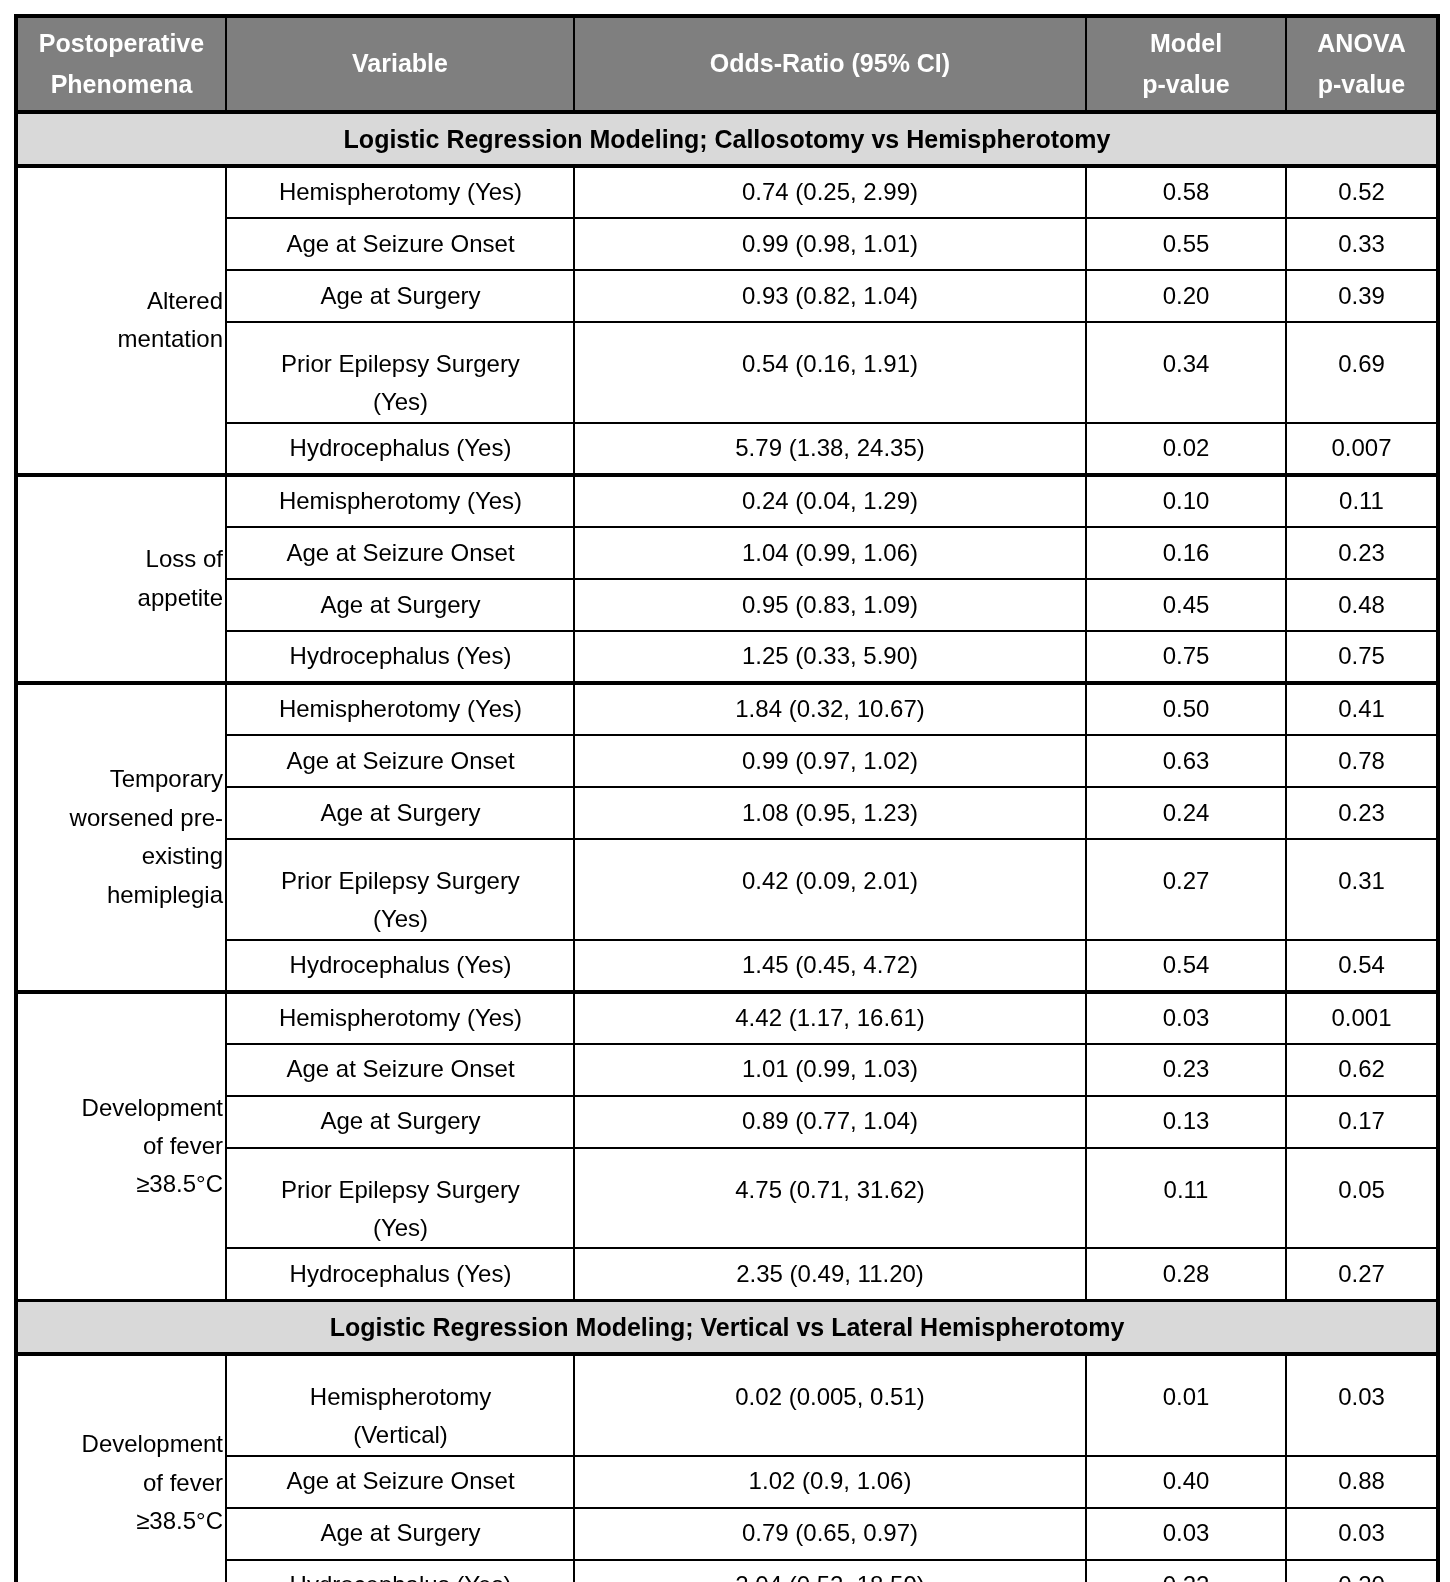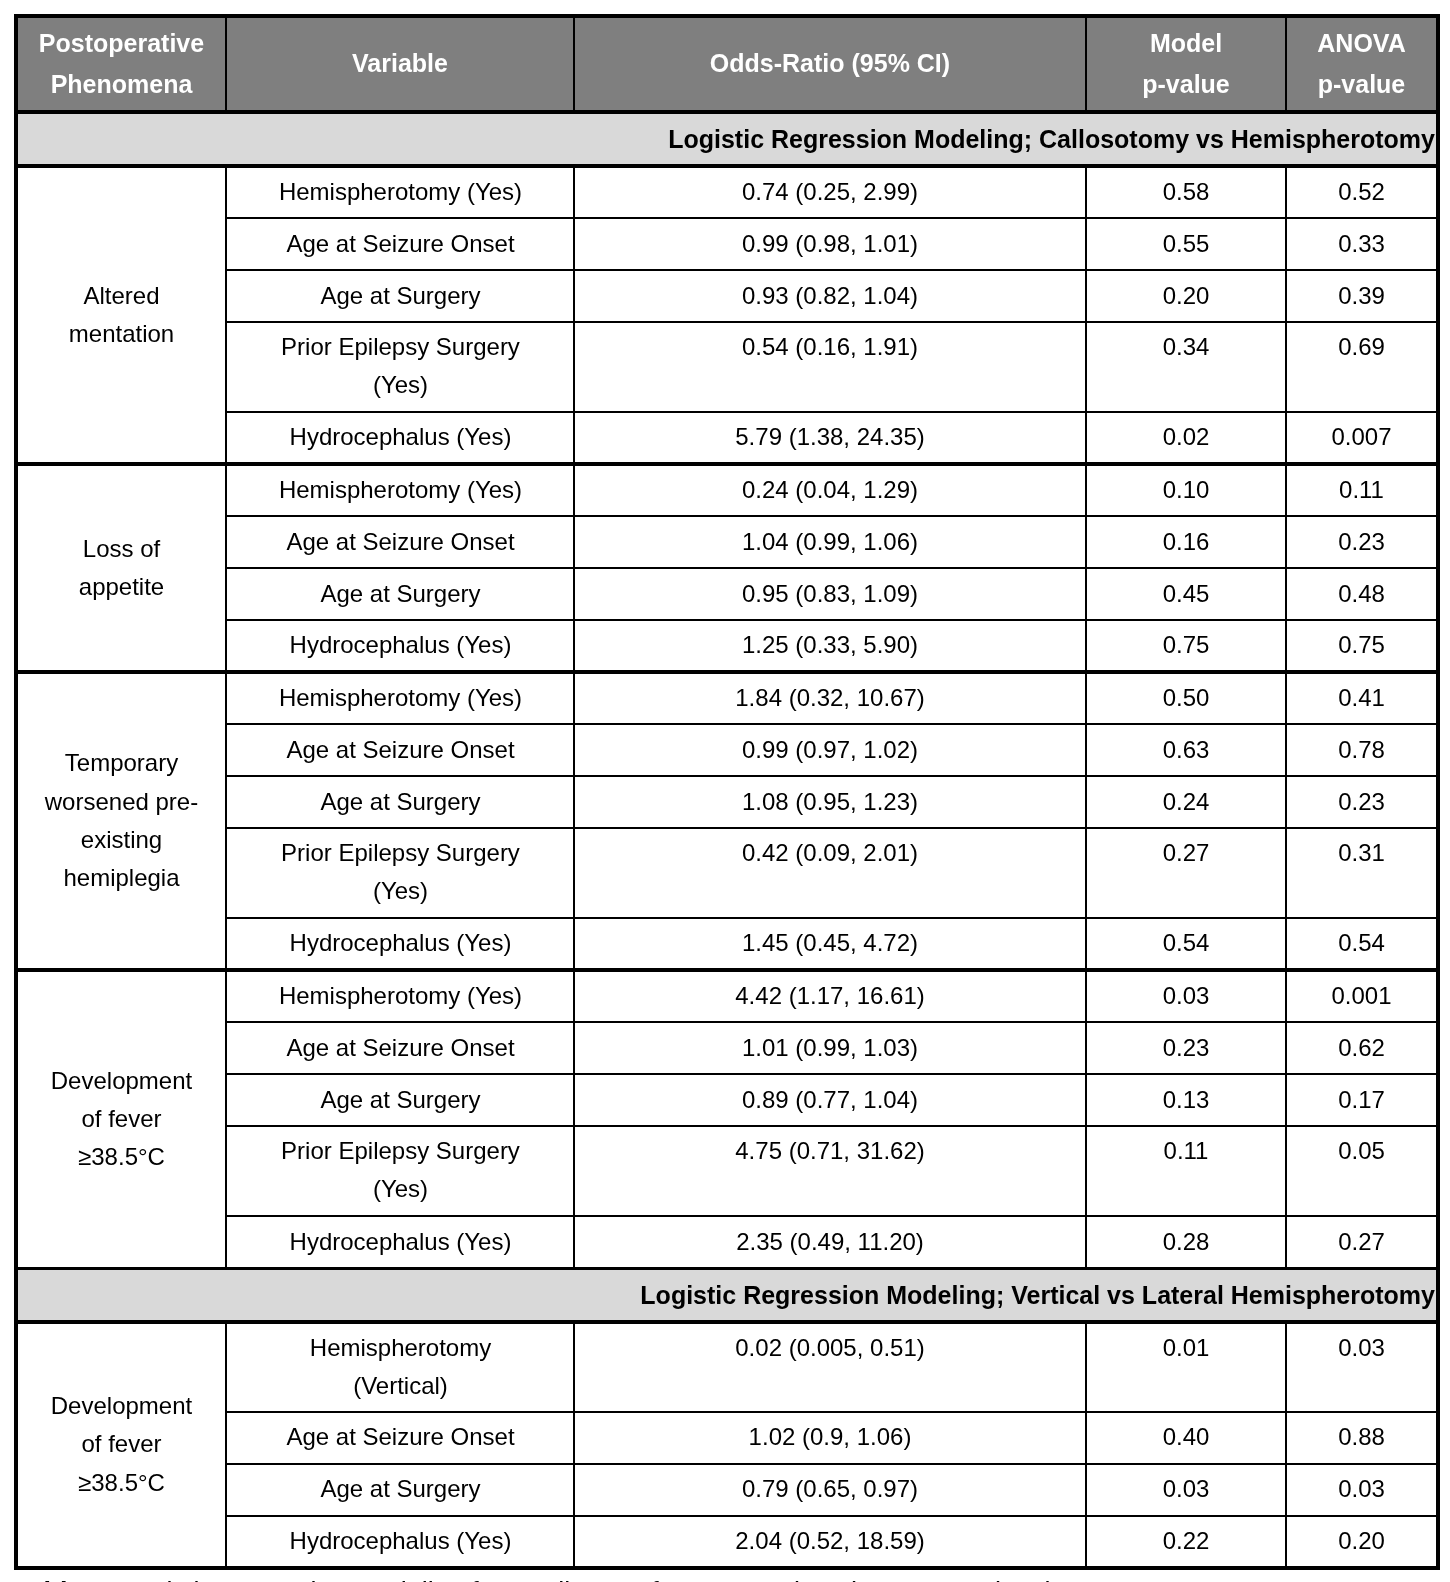--- a/index.html
+++ b/index.html
@@ -43,50 +43,50 @@
     vertical-align:middle;
     white-space:pre-line;
     height:92px;
     border-bottom:4px solid var(--border);
     padding:0 2px;
   }
   tr.section-row td{
     background:var(--section-bg);
     font-weight:bold;
     font-size:25px;
-    text-align:right;
+    text-align:center;
     vertical-align:middle;
     height:48px;
     border-top:3px solid var(--border);
     border-bottom:3px solid var(--border);
   }
   tbody tr{height:52px;}
   tbody tr.tall{height:90px;}
   tbody td{
     font-size:24px;
     line-height:1.6;
     vertical-align:middle;
     background:var(--body-bg);
   }
   tr.group-start td{border-top:4px solid var(--border);}
   td.phenomena{
-    text-align:center;
+    text-align:right;
     vertical-align:middle;
     white-space:pre-line;
     padding:0 2px;
   }
   td.var-cell{
     text-align:center;
     padding:0 4px 0 5px;
     white-space:pre-line;
   }
   td.odds-ratio-cell,td.model-p-cell,td.anova-p-cell{text-align:center;}
   tbody tr.tall td:not(.phenomena){
     vertical-align:top;
-    padding-top:5px;
+    padding-top:22px;
   }
   .caption{
     margin:6px 0 0 14px;
     font-size:27px;
     line-height:1.2;
   }
   .caption b{font-weight:bold;}
 </style>
 </head>
 <body>

